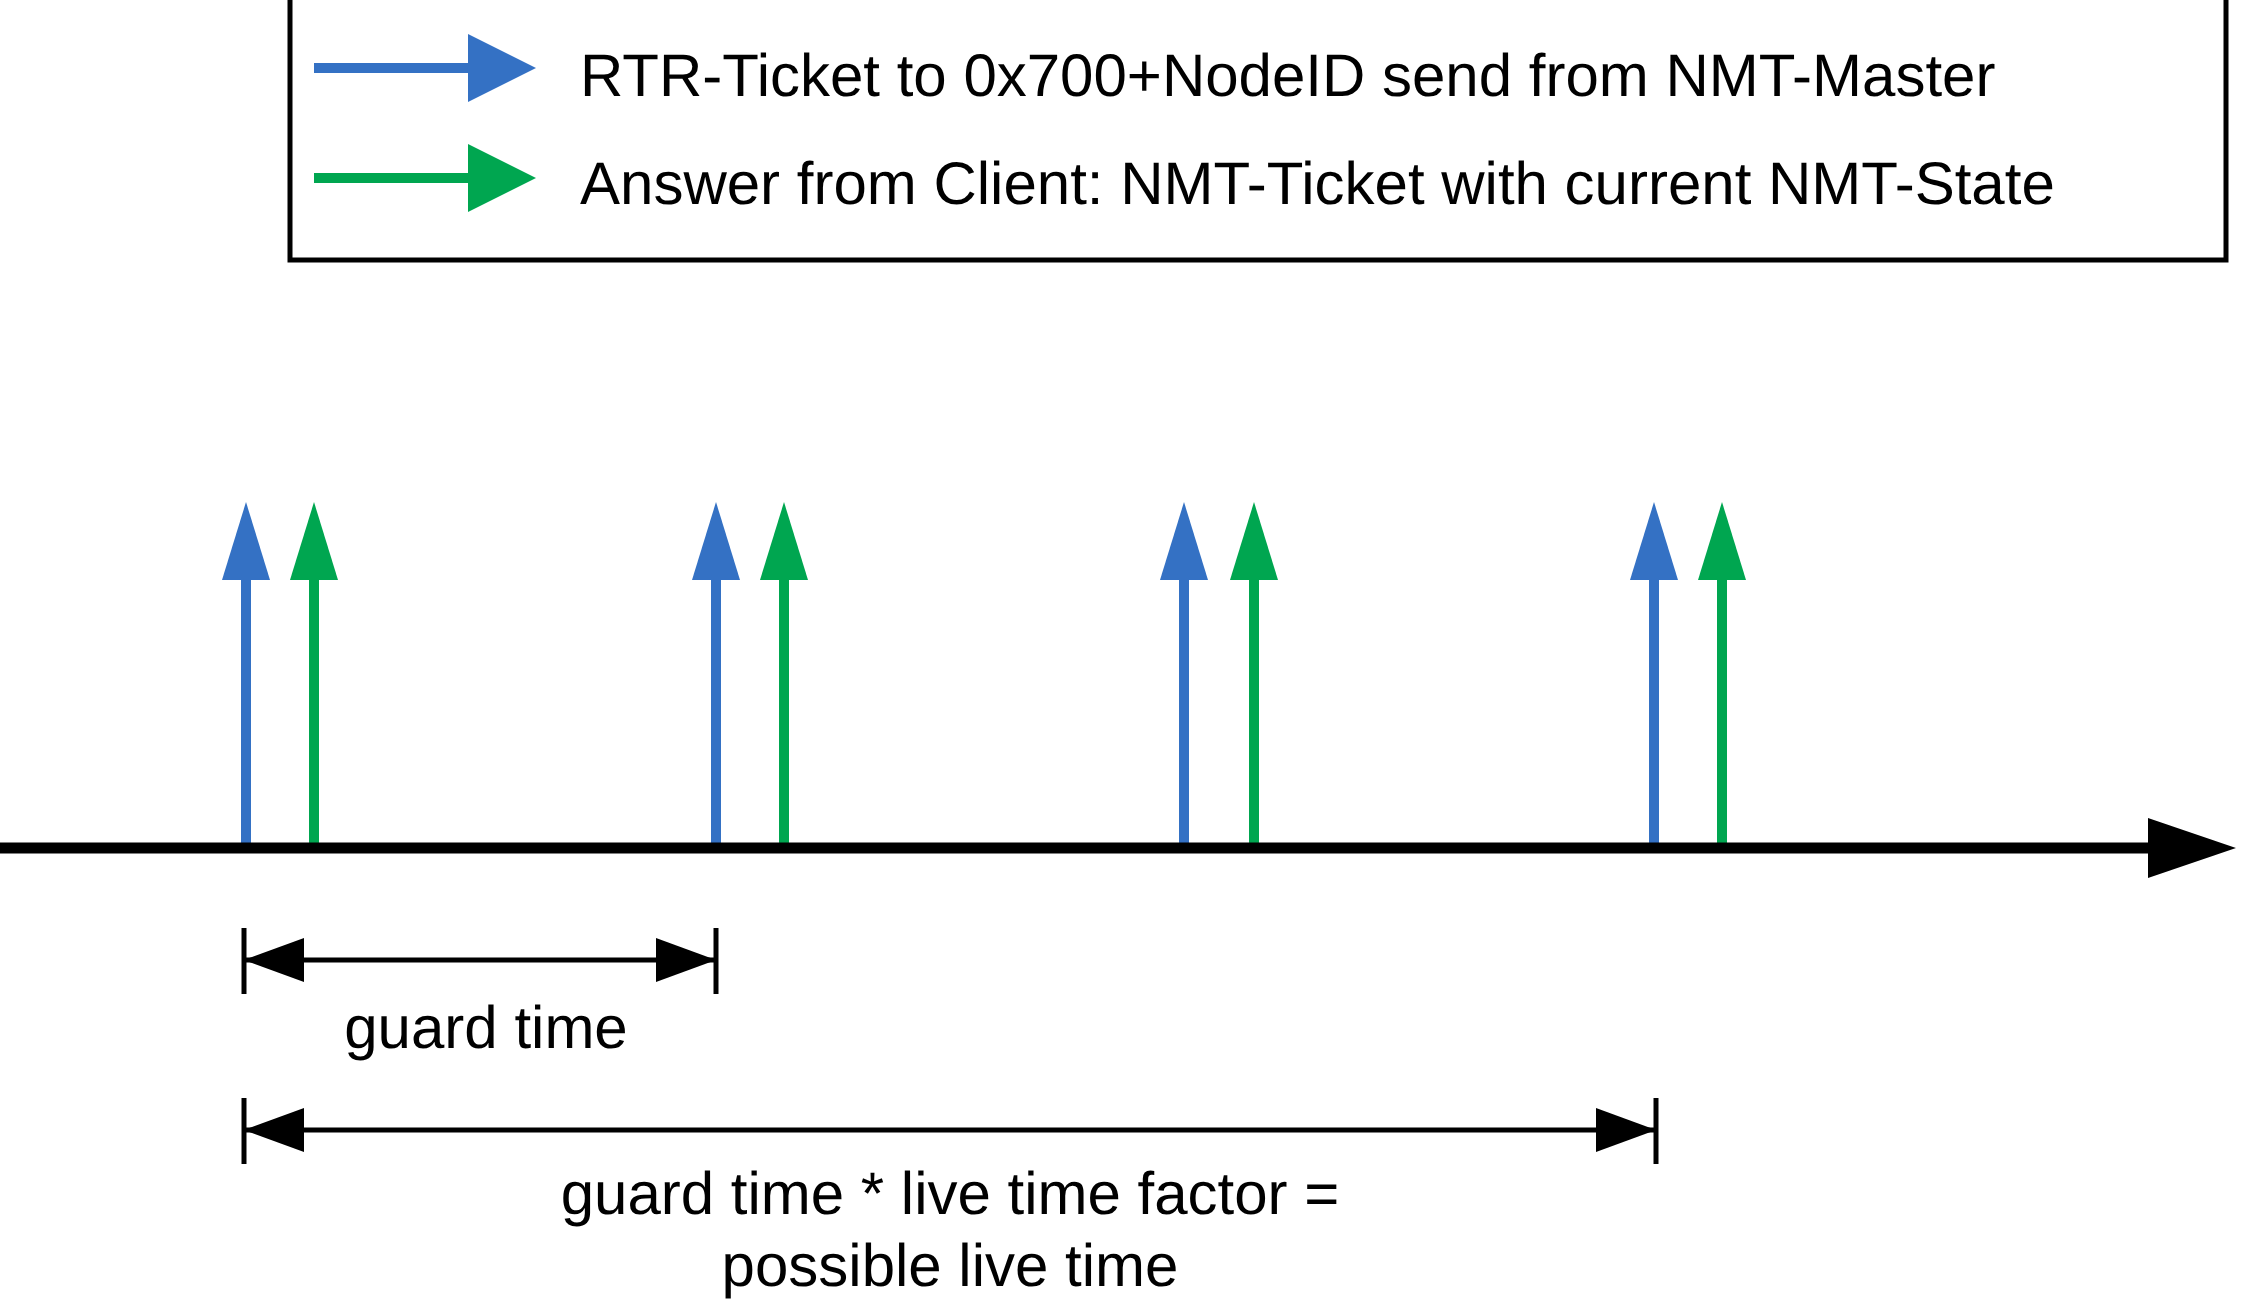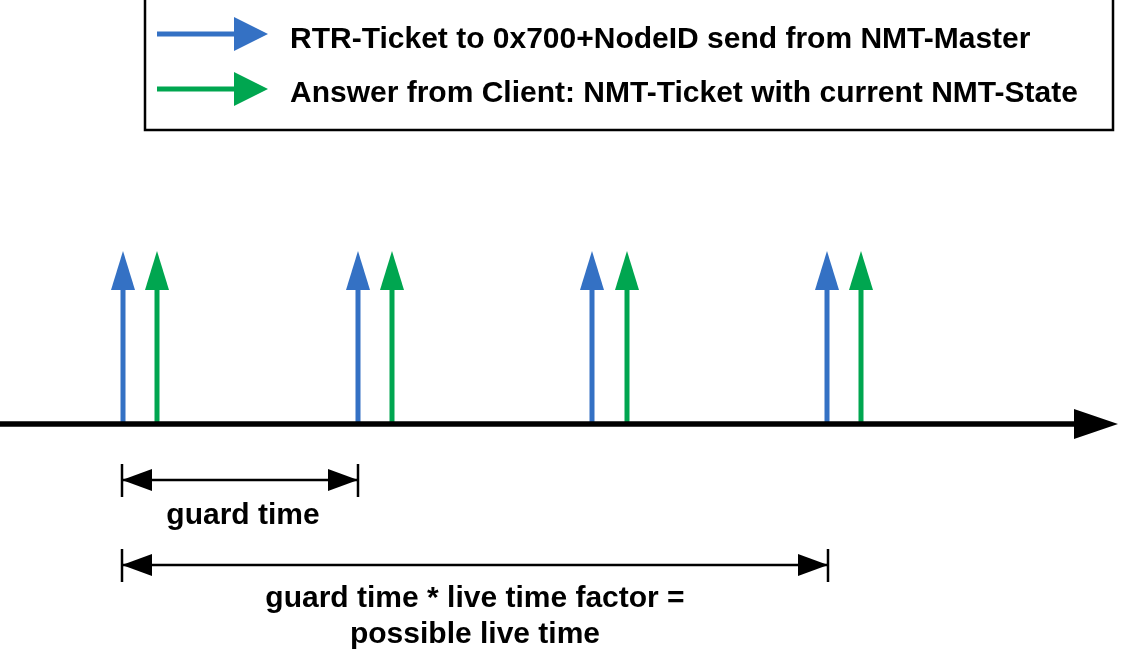--- a/index.html
+++ b/index.html
@@ -15,21 +15,20 @@
     overflow: hidden;
     font-family: "Liberation Sans", sans-serif;
     color: #000000;
   }
   #diagram-root {
     position: absolute;
     left: 0;
     top: 0;
     width: 1125px;
     height: 653px;
-    font-weight: bold;
   }
   svg.diagram-canvas {
     display: block;
     width: 1125px;
     height: 653px;
   }
   .legend-text {
     font-family: "Liberation Sans", sans-serif;
     font-size: 30px;
     fill: #000000;

